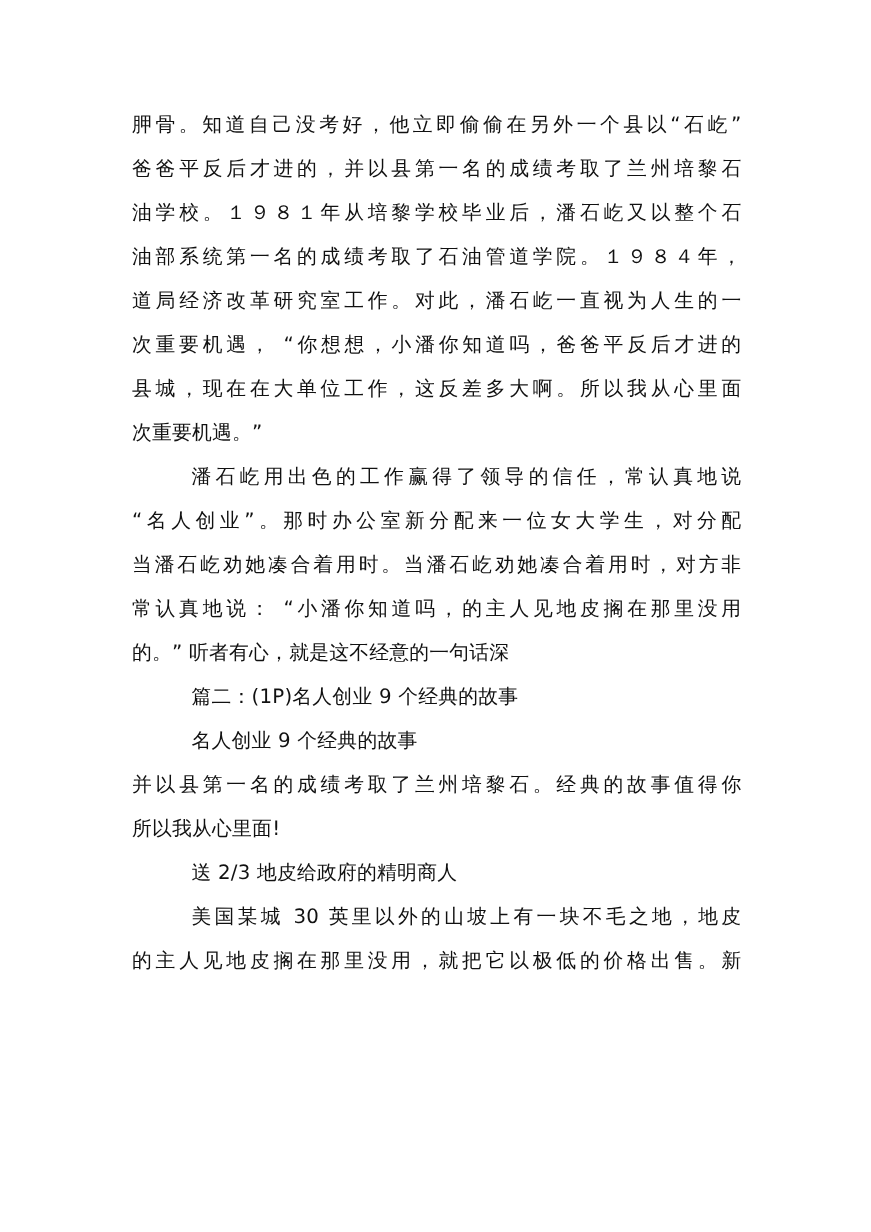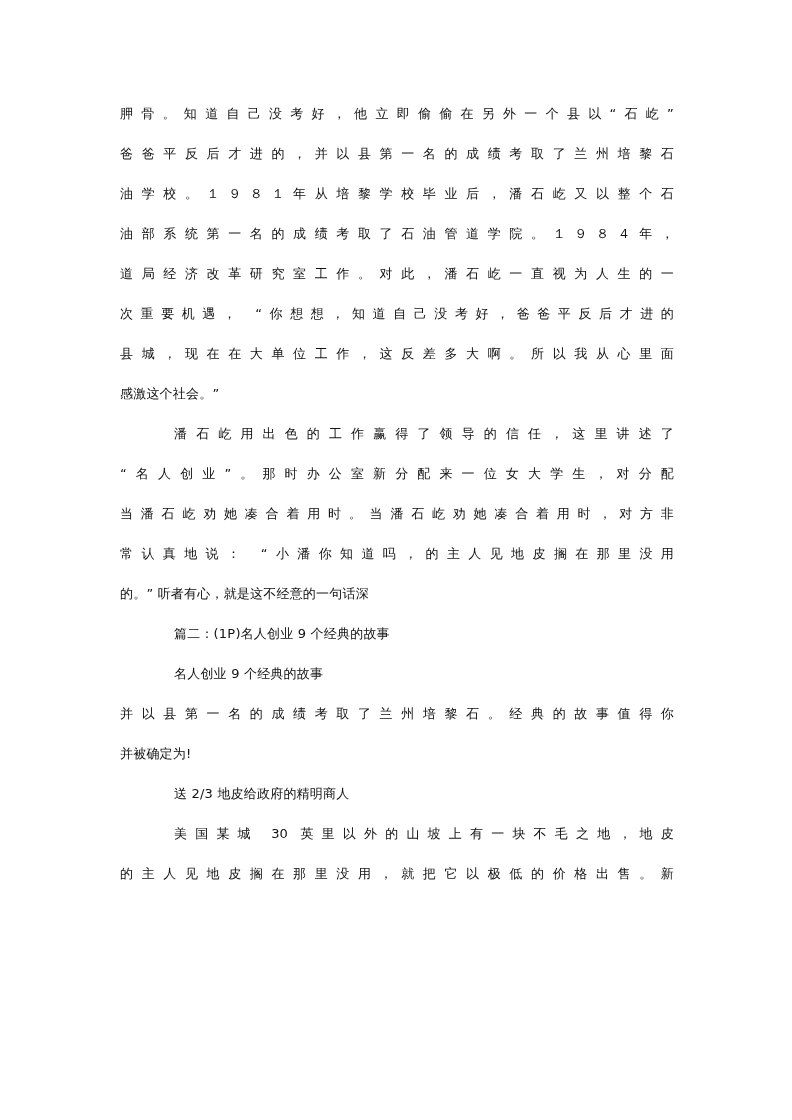--- a/index.html
+++ b/index.html
@@ -17,49 +17,49 @@
     }
     .page {
       position: absolute;
       left: 120px;
       top: 94px;
       width: 554px;
     }
     .line {
       height: 40px;
       line-height: 40px;
-      font-size: 13px;
+      font-size: 18px;
       white-space: nowrap;
       letter-spacing: 0.2px;
     }
     .justify {
       text-align: justify;
       text-align-last: justify;
     }
     .indent {
       padding-left: 54px;
     }
   </style>
 </head>
 <body>
 
 <div class="page">
   <div class="line justify">胛骨。知道自己没考好，他立即偷偷在另外一个县以“石屹”</div>
   <div class="line justify">爸爸平反后才进的，并以县第一名的成绩考取了兰州培黎石</div>
   <div class="line justify">油学校。１９８１年从培黎学校毕业后，潘石屹又以整个石</div>
   <div class="line justify">油部系统第一名的成绩考取了石油管道学院。１９８４年，</div>
   <div class="line justify">道局经济改革研究室工作。对此，潘石屹一直视为人生的一</div>
-  <div class="line justify">次重要机遇， “你想想，知道自己没考好，爸爸平反后才进的</div>
+  <div class="line justify">次重要机遇， “你想想，小潘你知道吗，爸爸平反后才进的</div>
   <div class="line justify">县城，现在在大单位工作，这反差多大啊。所以我从心里面</div>
-  <div class="line">感激这个社会。”</div>
-  <div class="line justify indent">潘石屹用出色的工作赢得了领导的信任，这里讲述了</div>
+  <div class="line">次重要机遇。”</div>
+  <div class="line justify indent">潘石屹用出色的工作赢得了领导的信任，常认真地说</div>
   <div class="line justify">“名人创业”。那时办公室新分配来一位女大学生，对分配</div>
   <div class="line justify">当潘石屹劝她凑合着用时。当潘石屹劝她凑合着用时，对方非</div>
   <div class="line justify">常认真地说： “小潘你知道吗，的主人见地皮搁在那里没用</div>
   <div class="line">的。” 听者有心，就是这不经意的一句话深</div>
   <div class="line indent">篇二：(1P)名人创业 9 个经典的故事</div>
   <div class="line indent">名人创业 9 个经典的故事</div>
   <div class="line justify">并以县第一名的成绩考取了兰州培黎石。经典的故事值得你</div>
-  <div class="line">并被确定为!</div>
+  <div class="line">所以我从心里面!</div>
   <div class="line indent">送 2/3 地皮给政府的精明商人</div>
   <div class="line justify indent">美国某城 30 英里以外的山坡上有一块不毛之地，地皮</div>
   <div class="line justify">的主人见地皮搁在那里没用，就把它以极低的价格出售。新</div>
 </div>
 
 </body></html>

